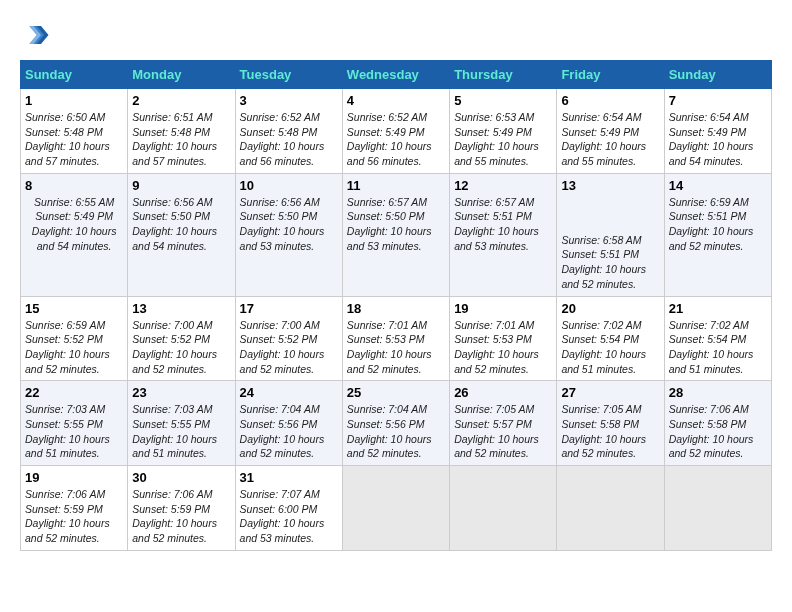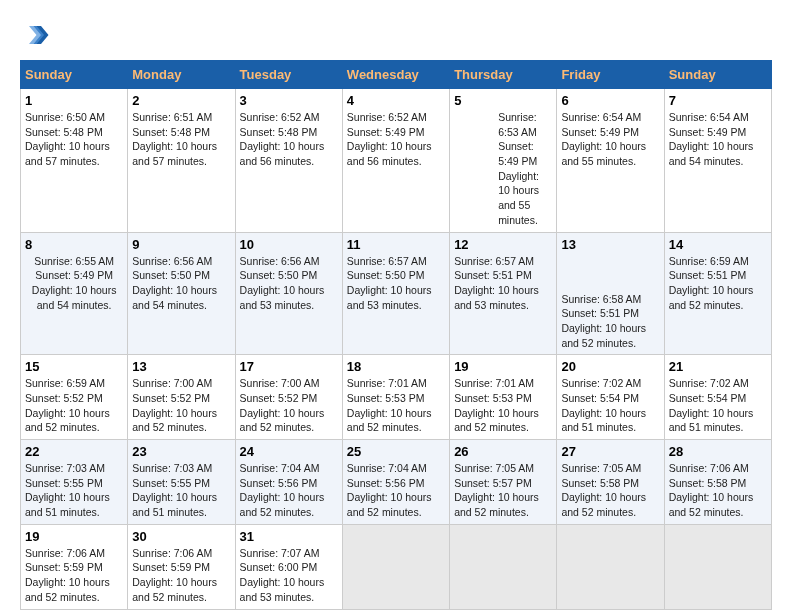--- a/index.html
+++ b/index.html
@@ -42,21 +42,21 @@
       font-size: 14px;
       color: #555;
     }
     table {
       width: 100%;
       border-collapse: collapse;
       font-size: 11px;
     }
     thead th {
       background: #1a5fa8;
-      color: #fdba74;
+      color: #5eead4;
       padding: 6px 4px;
       text-align: left;
       font-size: 13px;
       font-weight: bold;
       border: 1px solid #1a5fa8;
     }
     td {
       border: 1px solid #ccc;
       vertical-align: top;
       padding: 4px;
@@ -70,20 +70,21 @@
     .day-num {
       font-size: 13px;
       font-weight: bold;
       margin-bottom: 2px;
       display: block;
     }
     .day-info {
       font-size: 10.5px;
       color: #222;
       line-height: 1.4;
+      font-style: italic;
     }
     td.empty {
       background: #e8e8e8;
     }
     .logo-wrapper {
       display: flex;
       flex-direction: column;
     }
     .logo-line {
       display: flex;
@@ -149,21 +150,21 @@
         </td>
         <td>
           <span class="day-num">4</span>
           <div class="day-info" style="white-space: pre-line;">Sunrise: 6:52 AM
 Sunset: 5:49 PM
 Daylight: 10 hours
 and 56 minutes.</div>
         </td>
         <td>
           <span class="day-num">5</span>
-          <div class="day-info" style="white-space: pre-line; margin-left: 44px;">Sunrise: 6:53 AM
+          <div class="day-info" style="white-space: pre-line;">Sunrise: 6:53 AM
 Sunset: 5:49 PM
 Daylight: 10 hours
 and 55 minutes.</div>
         </td>
         <td>
           <span class="day-num">6</span>
           <div class="day-info" style="white-space: pre-line;">Sunrise: 6:54 AM
 Sunset: 5:49 PM
 Daylight: 10 hours
 and 55 minutes.</div>

